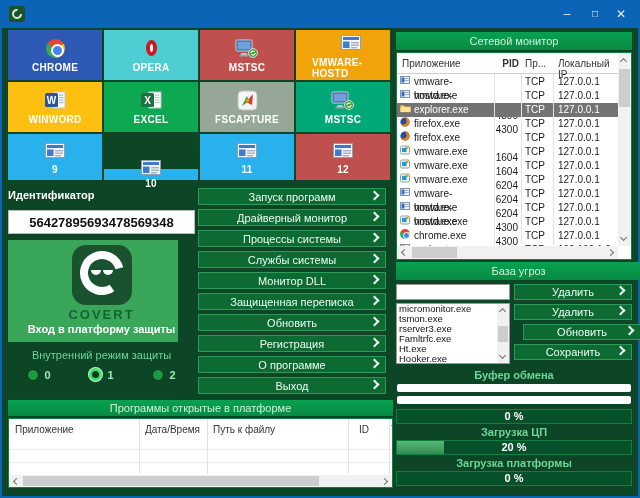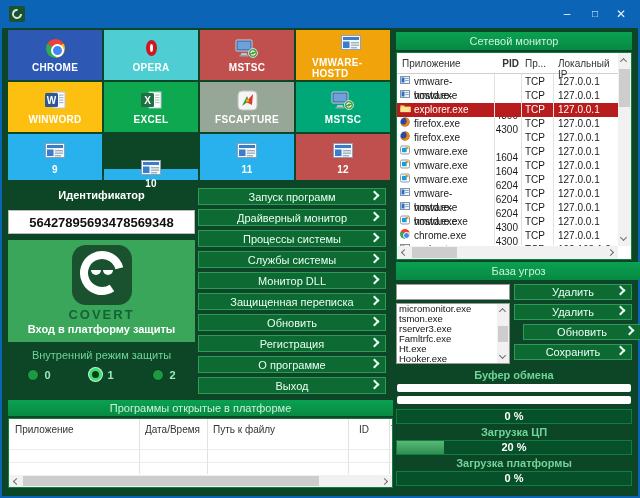--- a/index.html
+++ b/index.html
@@ -19,24 +19,24 @@
   .t-lb{color:#fff;font-size:10px;font-weight:bold;letter-spacing:.3px;}
   .t-ic{display:flex;align-items:center;justify-content:center;height:22px;}
   .ic-chrome{display:inline-block;width:19px;height:19px;border-radius:50%;position:relative;
      background:conic-gradient(from -60deg,#ea4335 0 120deg,#fbbc05 0 240deg,#34a853 0 360deg);}
   .ic-chrome::after{content:'';position:absolute;left:5px;top:5px;width:9px;height:9px;background:#4285f4;
      border:2px solid #fff;border-radius:50%;}
   .ic-chrome.sm{width:10px;height:10px;}
   .ic-chrome.sm::after{left:2.5px;top:2.5px;width:5px;height:5px;border-width:1px;}
   .ic-opera{display:inline-block;width:11px;height:16px;border:4px solid #cf1722;border-radius:50%;background:#fff;}
   
-  .sec-label{position:absolute;color:#fff;font-weight:bold;font-size:11px;text-align:center;}
+  .sec-label{position:absolute;color:#fff;font-weight:bold;font-size:11px;text-align:left;}
   #id-input{position:absolute;left:8px;top:210px;width:187px;height:24px;border:1px solid #bbb;
             text-align:center;font-weight:bold;font-size:13px;color:#111;background:#fff;}
-  #covert-panel{position:absolute;left:8px;top:240px;width:187px;height:102px;background:#3aa65a;cursor:pointer;}
+  #covert-panel{position:absolute;left:8px;top:240px;width:170px;height:102px;background:#3aa65a;cursor:pointer;}
   #covert-panel .logo{position:absolute;left:62px;top:3px;width:64px;height:64px;}
   #covert-brand{position:absolute;left:0;top:67px;width:187px;text-align:center;color:#156238;
                 font-weight:bold;font-size:13px;letter-spacing:2px;}
   #covert-enter{position:absolute;left:0;top:83px;width:187px;text-align:center;color:#fff;
                 font-weight:bold;font-size:11px;}
   #mode-label{position:absolute;left:8px;top:349px;width:187px;text-align:center;color:#6fd598;font-size:11px;}
   #radios{position:absolute;left:8px;top:368px;width:187px;display:flex;justify-content:space-around;}
   .radio-item{display:flex;align-items:center;gap:5px;cursor:pointer;}
   .radio{width:12px;height:12px;border-radius:50%;background:#1c9a43;border:1px solid #083818;}
   .radio.sel{width:13px;height:13px;background:#0b3a1e;border:3px solid #3ce06a;box-shadow:0 0 0 1px #cfeedd;}
@@ -51,21 +51,21 @@
            text-align:center;line-height:18px;height:18px;}
   
   #net-table{position:absolute;left:396px;top:52px;width:236px;height:208px;background:#fff;
              border:1px solid #0f7f41;overflow:hidden;font-size:10px;color:#1a1a1a;}
   #net-cols{position:absolute;left:0;top:0;width:221px;height:21px;border-bottom:1px solid #d0d0d0;background:#fff;z-index:3;}
   #net-cols span{position:absolute;top:5px;color:#333;}
   .nc0{left:5px;} .nc1{left:98px;width:24px;text-align:right;font-weight:bold;} .nc2{left:128px;} .nc3{left:161px;}
   .vline{position:absolute;top:0;bottom:14px;width:1px;background:#e2e2e2;z-index:2;}
   #net-rows{position:absolute;left:0;top:22px;width:221px;height:172px;overflow:hidden;}
   .nrow{position:relative;width:221px;height:14px;line-height:14px;}
-  .nrow.sel{background:#b91c1c;color:#fff;}
+  .nrow.sel{background:#737373;color:#fff;}
   .nrow span{position:absolute;top:0;}
   .nr-ic{left:3px;top:2px;width:10px;height:10px;}
   .nr-app{left:17px;width:80px;}
   .nr-pid{left:97px;width:24px;text-align:right;margin-top:34px;}
   .nr-proto{left:128px;}
   .nr-ip{left:161px;}
   
   .sb{background:#f1f1f1;position:absolute;z-index:4;}
   .sb-thumb{position:absolute;background:#cdcdcd;}
   .sb-ar{position:absolute;width:5px;height:5px;border-top:1.5px solid #6e6e6e;border-right:1.5px solid #6e6e6e;}

